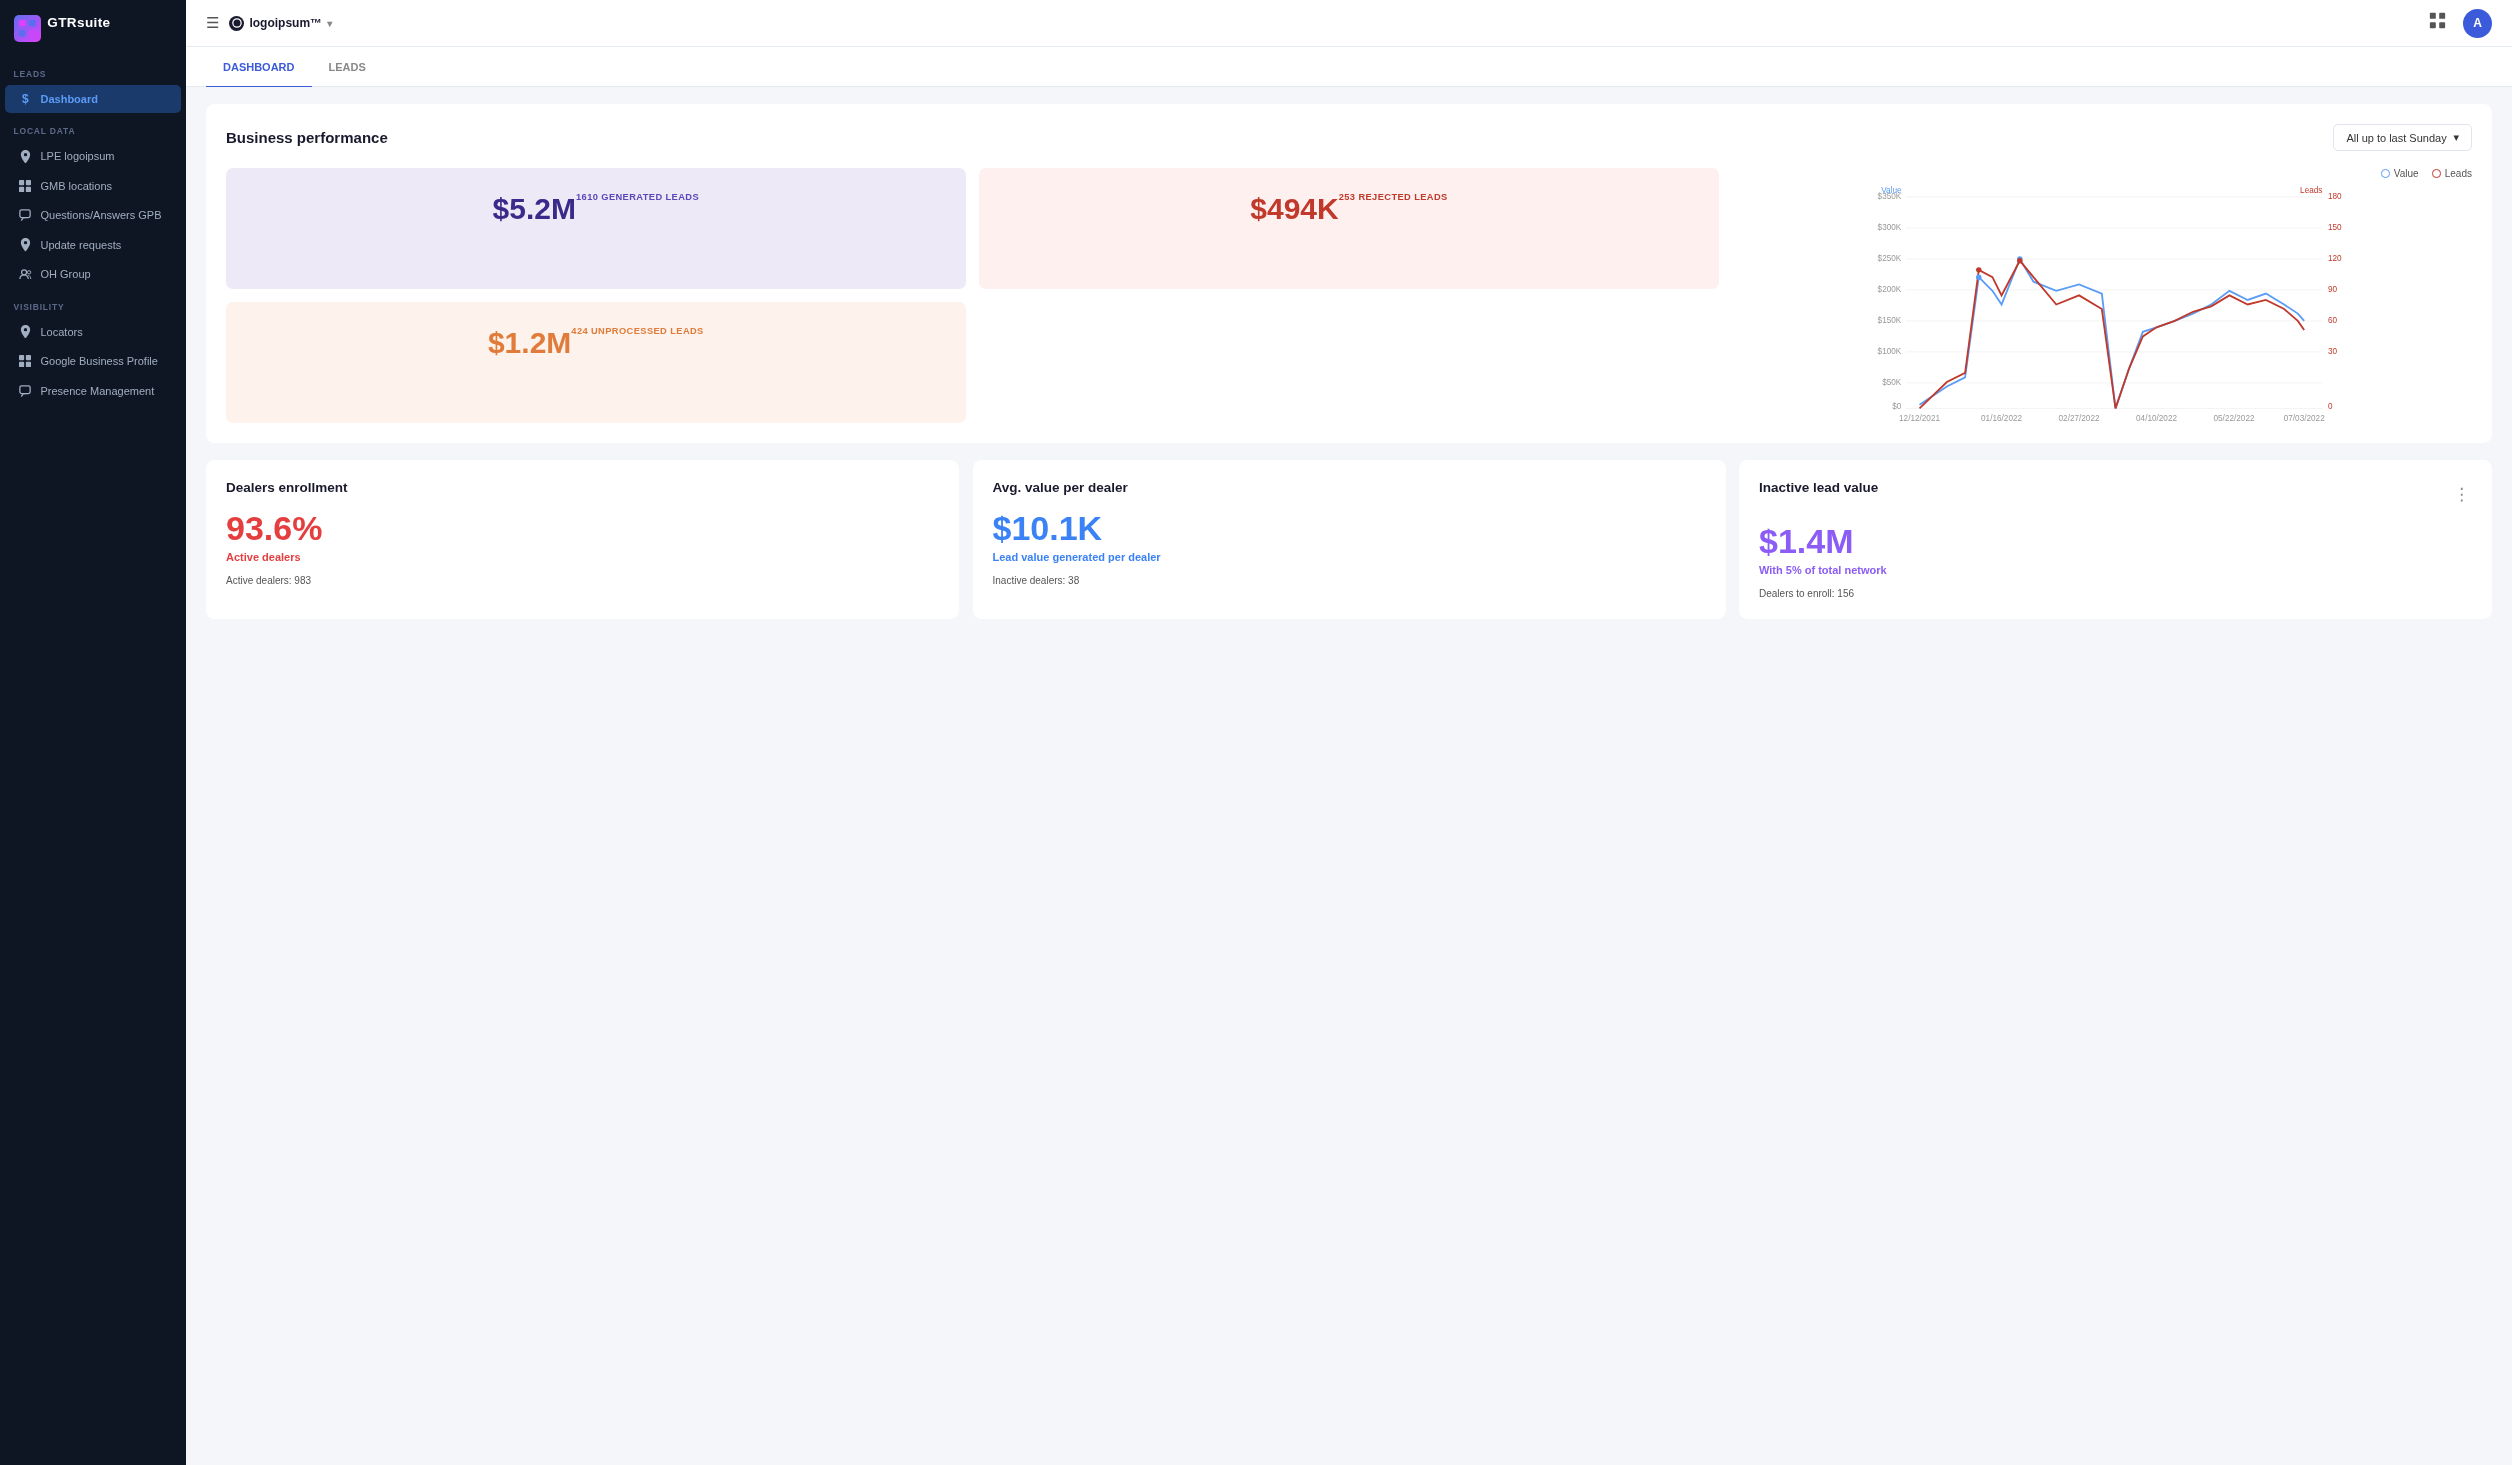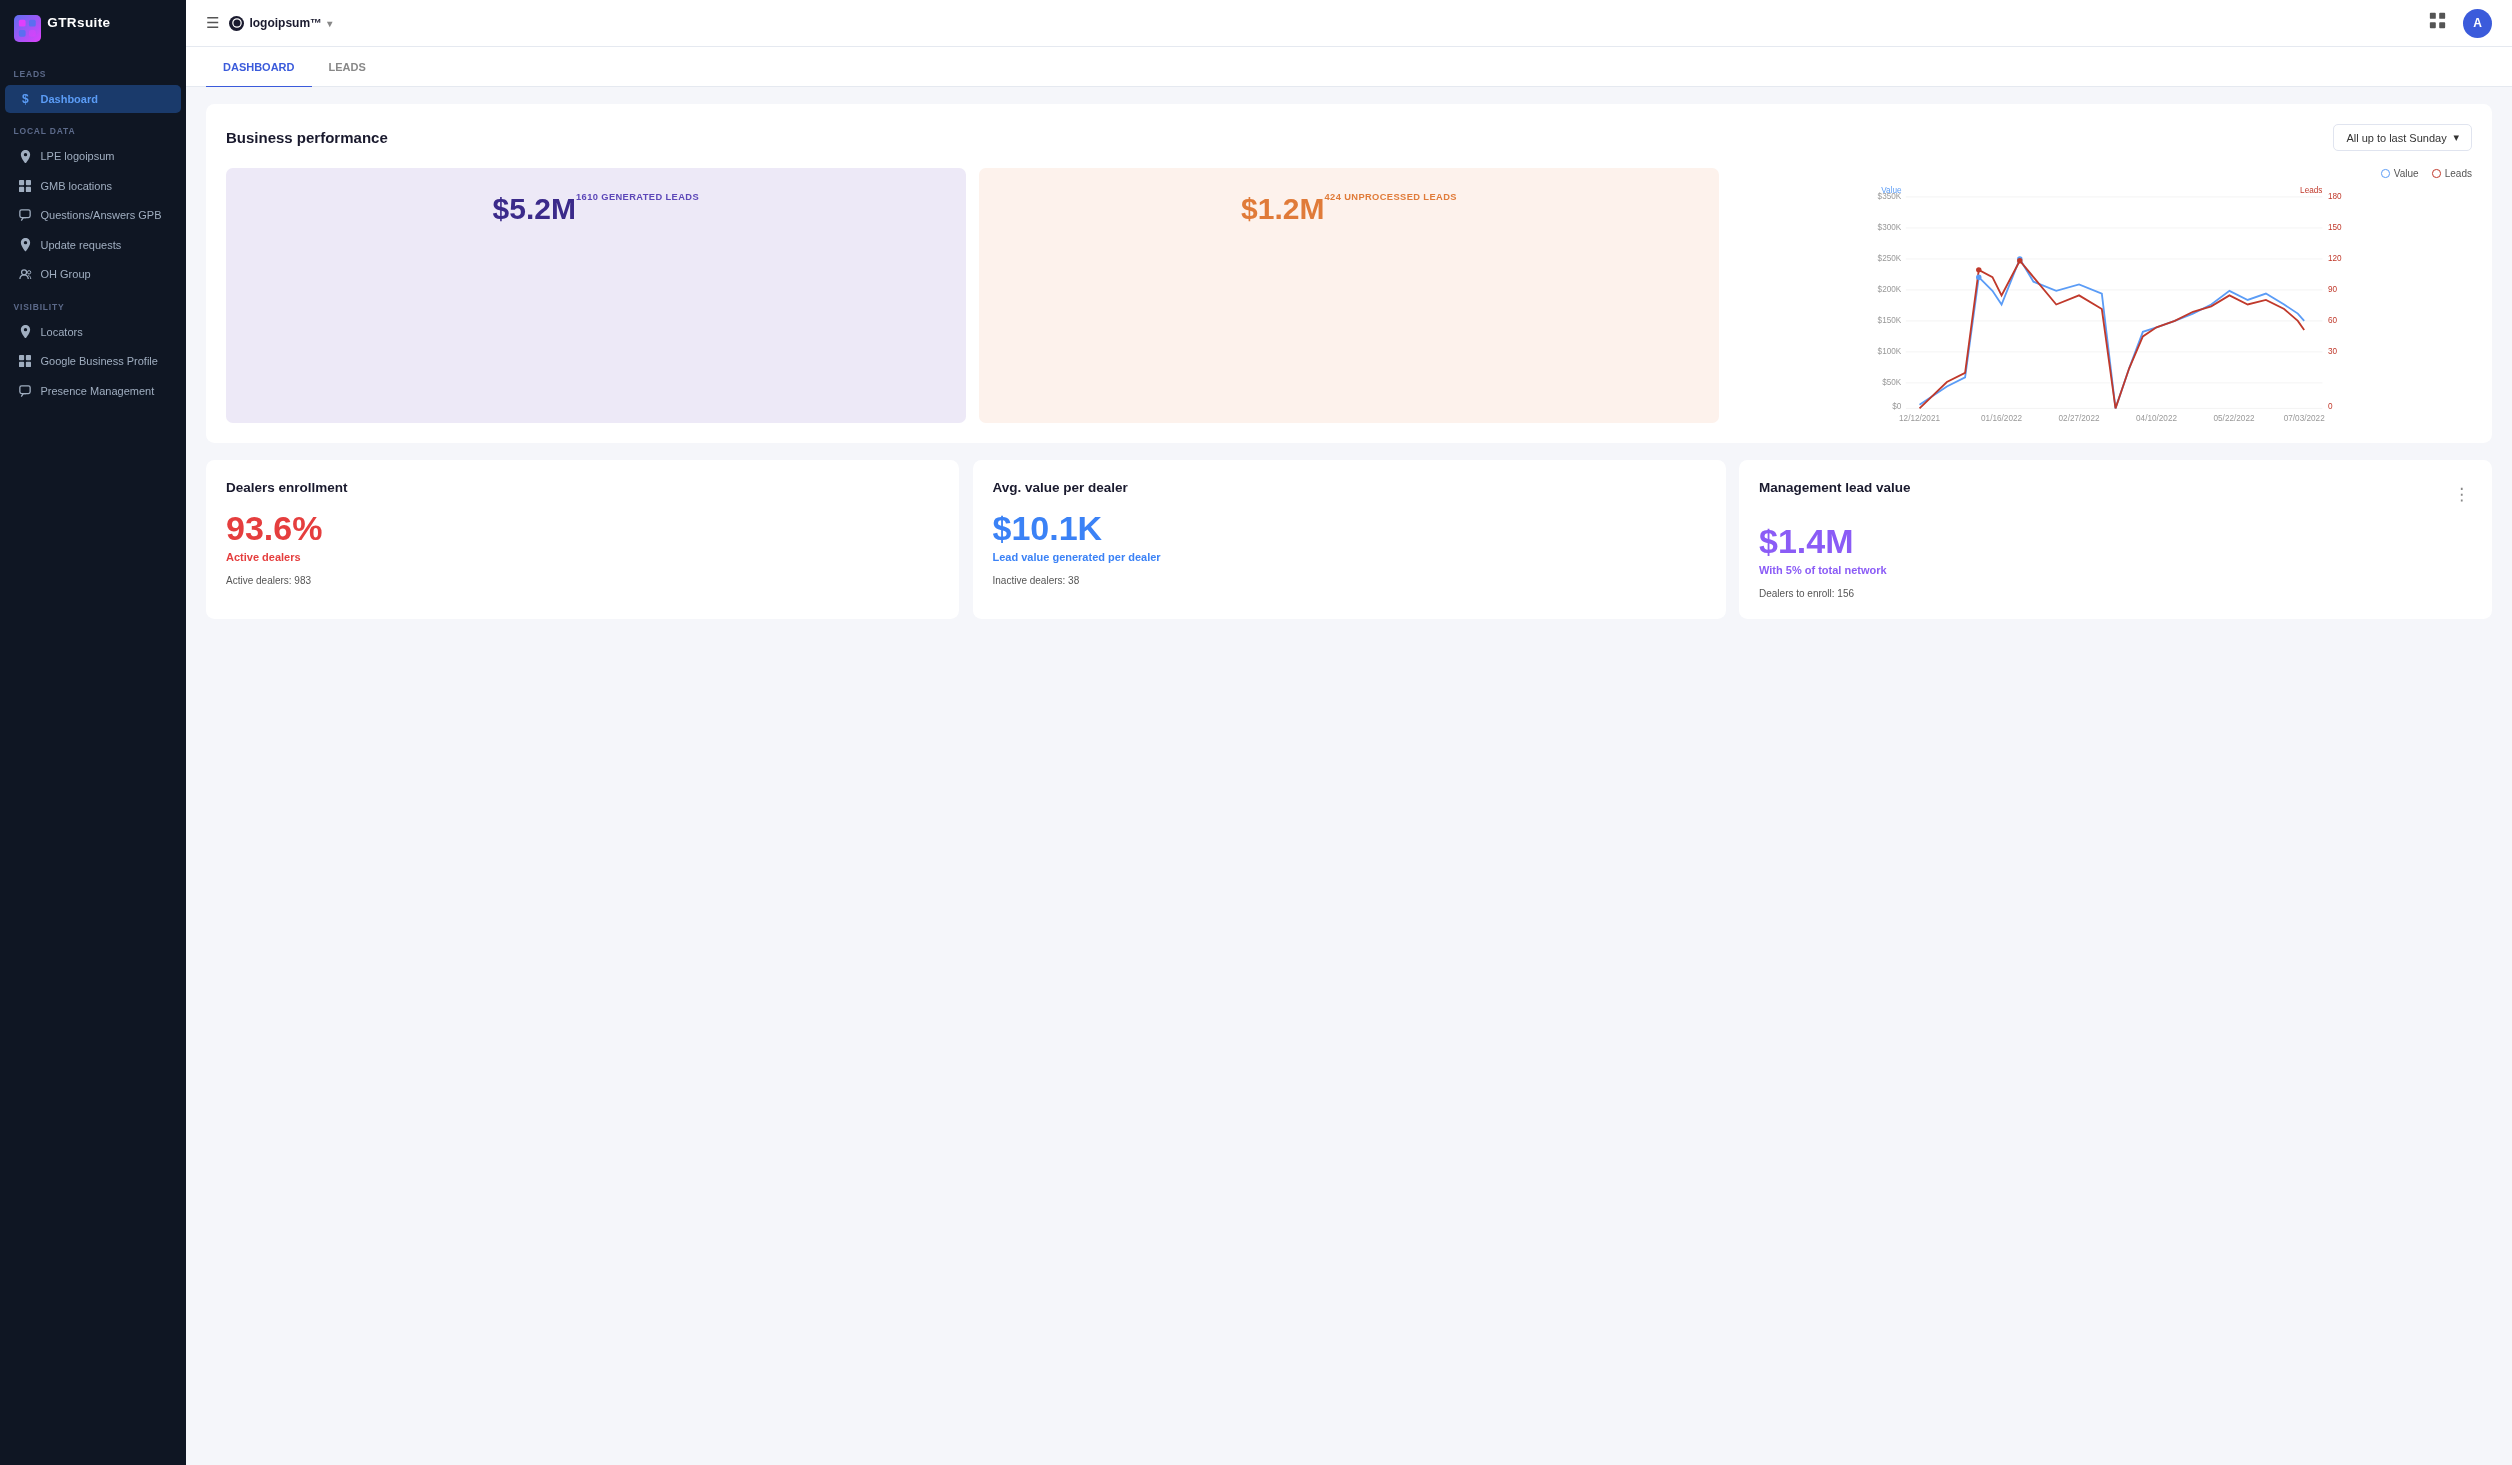--- a/index.html
+++ b/index.html
@@ -390,20 +390,24 @@
         <div class="bp-metrics-grid">
 
           <div class="metric-cards-col">
 
             <div class="metric-card purple-bg">
               <div class="metric-value purple">$5.2M</div>
               <div class="metric-label purple">1610 GENERATED LEADS</div>
             </div>
 
 
+            <div class="metric-card red-bg">
+              <div class="metric-value red">$494K</div>
+              <div class="metric-label red">253 REJECTED LEADS</div>
+            </div>
 
             <div class="metric-card orange-bg">
               <div class="metric-value orange">$1.2M</div>
               <div class="metric-label orange">424 UNPROCESSED LEADS</div>
             </div>
           </div>
 
           <div class="chart-col">
             <div class="chart-legend">
               <div class="legend-item">
@@ -531,21 +535,21 @@
 
         <div class="bottom-card">
           <div class="bottom-card-title">Avg. value per dealer</div>
           <div class="bottom-card-main-value blue">$10.1K</div>
           <div class="bottom-card-sub-label blue">Lead value generated per dealer</div>
           <div class="bottom-card-detail"><span>Inactive dealers: 38</span></div>
         </div>
 
         <div class="bottom-card">
           <div class="bottom-card-header">
-            <div class="bottom-card-title">Management lead value</div>
+            <div class="bottom-card-title">Inactive lead value</div>
             <span class="dots-menu">⋮</span>
           </div>
           <div class="bottom-card-main-value purple">$1.4M</div>
           <div class="bottom-card-sub-label purple">With 5% of total network</div>
           <div class="bottom-card-detail"><span>Dealers to enroll: 156</span></div>
         </div>
       </div>
     </div>
   </div>
 </div>

